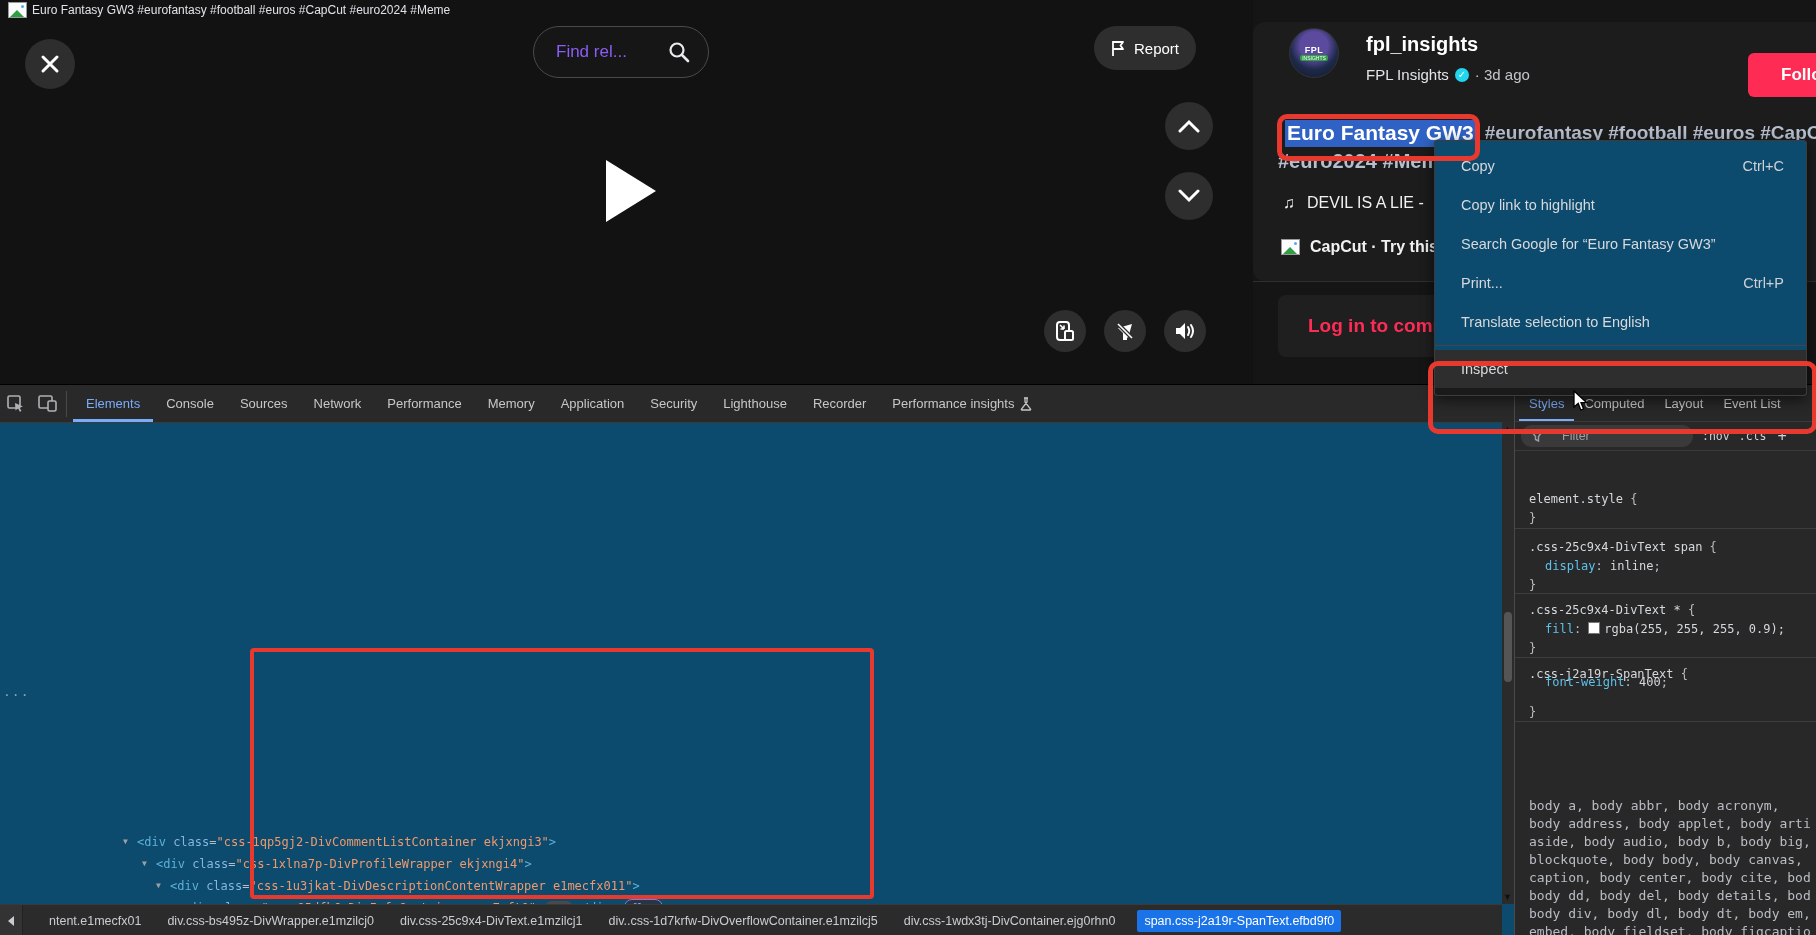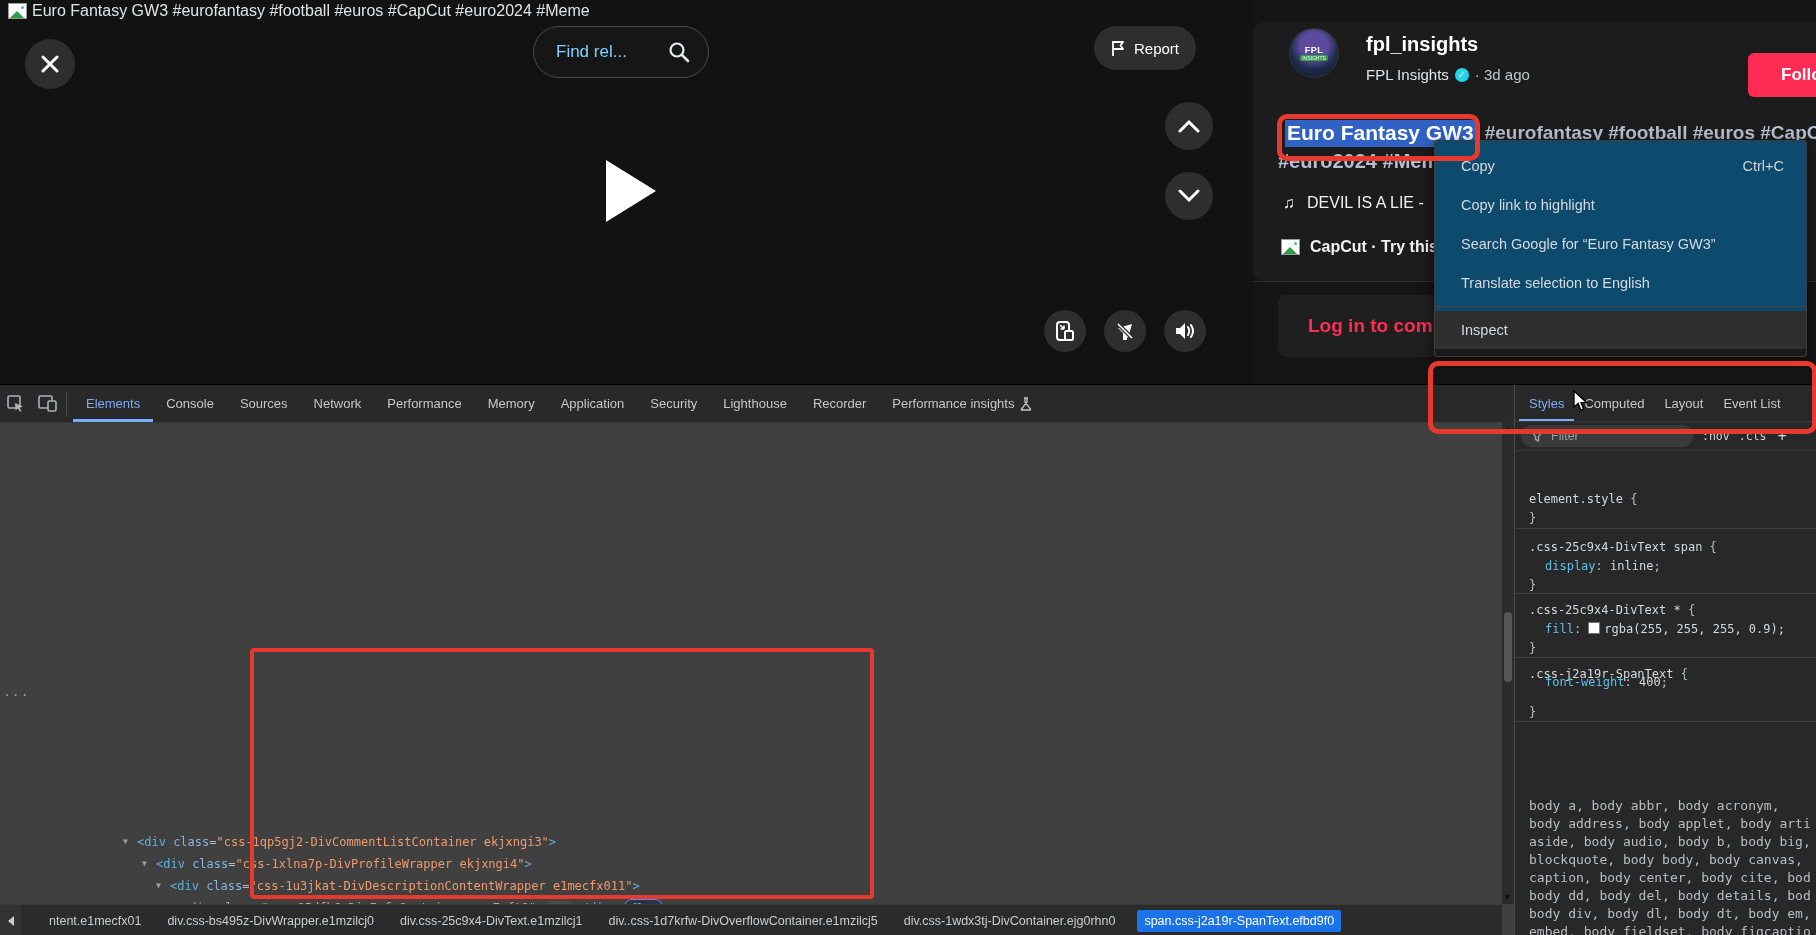--- a/index.html
+++ b/index.html
@@ -2,28 +2,28 @@
 <html><head>
 <meta charset="utf-8">
 <style>
   html,body{margin:0;padding:0;background:#000;}
   #stage{position:relative;width:1816px;height:935px;overflow:hidden;background:#0f0f0f;
          font-family:"Liberation Sans",sans-serif;}
   .abs{position:absolute;}
 
   
   #video-area{left:0;top:0;width:1253px;height:384px;background:#121212;}
-  #title-row{left:8px;top:2px;color:#dfe3e8;font-size:16px;white-space:nowrap;display:flex;align-items:center;gap:5px;}
+  #title-row{left:8px;top:2px;color:#dfe3e8;font-size:12px;white-space:nowrap;display:flex;align-items:center;gap:5px;}
   .imgico{width:17px;height:14px;background:#fdfdfd;border:1px solid #9a9a9a;position:relative;overflow:hidden;flex:0 0 auto;}
   .imgico:before{content:"";position:absolute;left:1px;bottom:0;border-left:7px solid transparent;border-right:7px solid transparent;border-bottom:7px solid #2f9e44;}
   .imgico:after{content:"";position:absolute;right:2px;top:2px;width:3px;height:3px;border-radius:50%;background:#4dabf7;}
   .circle-btn{border-radius:50%;background:#2e2e2e;display:flex;align-items:center;justify-content:center;}
   #close-btn{left:25px;top:39px;width:50px;height:50px;}
   #search-pill{left:533px;top:26px;width:176px;height:52px;border:1.5px solid #4a4a4a;border-radius:26px;background:#161616;display:flex;align-items:center;justify-content:space-between;padding:0 18px 0 22px;box-sizing:border-box;}
-  #search-pill .ph{color:#7dd3fc;font-size:17px;text-align:center;}
+  #search-pill .ph{color:#8b5cf6;font-size:17px;text-align:center;}
   #report-btn{left:1094px;top:26px;width:102px;height:44px;border-radius:22px;background:#2e2e2e;color:#fff;font-size:15px;display:flex;align-items:center;justify-content:center;gap:8px;}
   #play-tri{left:606px;top:160px;width:0;height:0;border-top:31px solid transparent;border-bottom:31px solid transparent;border-left:50px solid #fff;}
   #nav-up{left:1165px;top:102px;width:48px;height:48px;}
   #nav-down{left:1165px;top:172px;width:48px;height:48px;}
   .act{width:42px;height:42px;}
   #act-mini{left:1044px;top:310px;} #act-cast{left:1104px;top:310px;} #act-vol{left:1164px;top:310px;}
 
   
   #panel{left:1253px;top:0;width:563px;height:384px;background:#151515;}
   #desc-card{left:0;top:22px;width:563px;height:259px;background:#1c1c1c;border-radius:12px 0 0 12px;}
@@ -39,21 +39,21 @@
   #seltext{background:#2f62c4;color:#fff;font-weight:bold;font-size:21px;padding:1px 4px 2px 2px;}
   #tagrest{color:#b6bfcf;font-weight:bold;font-size:19px;margin-left:7px;}
   #tagline2{left:25px;top:150px;color:#b6bfcf;font-weight:bold;font-size:20px;white-space:nowrap;}
   #musicline{left:30px;top:194px;color:#f1f1f1;font-size:16px;display:flex;align-items:center;gap:12px;}
   #capline{left:28px;top:238px;color:#f1f1f1;font-weight:bold;font-size:16px;display:flex;align-items:center;gap:10px;}
   #panel-divider{left:0;top:281px;width:563px;height:1px;background:#2f2f2f;}
   #login-bar{left:25px;top:295px;width:515px;height:62px;background:#1f1f1f;border-radius:8px;display:flex;align-items:center;padding-left:30px;box-sizing:border-box;}
   #login-bar span{color:#fe2c55;font-weight:bold;font-size:19px;}
 
   
-  #devtools{left:0;top:384px;width:1816px;height:551px;background:#404040;border-top:1px solid #000;}
+  #devtools{left:0;top:384px;width:1816px;height:551px;background:#0c4a6e;border-top:1px solid #000;}
   #tabbar{left:0;top:0;width:1816px;height:37px;background:#292929;border-bottom:1px solid #3a3a3a;display:flex;align-items:center;color:#c7c7c7;font-size:13px;}
   #tabbar .ico{margin:0 7px;display:flex;align-items:center;}
   #tabbar .vsep{width:1px;height:26px;background:#4a4a4a;margin:0 6px 0 2px;}
   .dtab{padding:0 13px;height:37px;display:flex;align-items:center;gap:6px;box-sizing:border-box;white-space:nowrap;}
   .dtab.active{color:#7cacf8;border-bottom:3px solid #7cacf8;padding-top:3px;}
   
   #dom-pane{left:0;top:37px;width:1502px;height:482px;overflow:hidden;font-family:"DejaVu Sans Mono",monospace;font-size:12px;}
   .drow{position:absolute;height:20px;line-height:20px;white-space:pre;}
   .arr{position:absolute;color:#9aa0a6;font-size:8px;height:20px;line-height:20px;}
   .c-tag{color:#5db0d7;} .c-attr{color:#87b6dc;} .c-val{color:#ef9a6d;} .c-pun{color:#b9bec4;}
@@ -63,21 +63,21 @@
   
   #dom-scroll{left:1502px;top:37px;width:12px;height:482px;background:#2b2b2b;}
   #dom-scroll .thumb{position:absolute;left:2px;top:190px;width:8px;height:70px;background:#555;border-radius:4px;}
   #dom-scroll .sa{position:absolute;left:1px;color:#111;font-size:9px;}
   
   #side-pane{left:1514px;top:0;width:302px;height:551px;border-left:1px solid #4a4a4a;background:#282828;}
   #side-tabs{display:flex;align-items:center;height:36px;color:#c7c7c7;font-size:13px;border-bottom:1px solid #3a3a3a;padding-left:4px;white-space:nowrap;overflow:hidden;}
   .stab{padding:0 10px;height:36px;display:flex;align-items:center;box-sizing:border-box;}
   .stab.active{color:#7cacf8;border-bottom:2.5px solid #7cacf8;padding-top:2.5px;}
   #filter-row{position:absolute;left:0;top:37px;width:302px;height:29px;border-bottom:1px solid #3a3a3a;display:flex;align-items:center;gap:9px;padding:0 6px;box-sizing:border-box;}
-  #filter-pill{width:162px;height:22px;background:#3a3a3a;border-radius:12px;color:#9aa0a6;font-size:12.5px;display:flex;align-items:center;gap:8px;padding-left:10px;}
+  #filter-pill{width:162px;height:22px;background:#3a3a3a;border-radius:12px;color:#9aa0a6;font-size:12.5px;display:flex;align-items:center;gap:19px;padding-left:10px;}
   .tinycode{font-family:"DejaVu Sans Mono",monospace;font-size:11.5px;color:#d0d4d8;}
   #plus-btn{color:#d0d4d8;font-size:16px;margin-left:2px;}
   #rules{position:absolute;left:0;top:66px;width:302px;}
   .rline{position:absolute;left:14px;white-space:pre;font-family:"DejaVu Sans Mono",monospace;font-size:12px;height:19px;line-height:19px;}
   .r-sel{color:#d5d9dd;} .r-prop{color:#5fc0ea;} .r-val{color:#d5d9dd;} .r-b{color:#b9bec4;}
   .sw{display:inline-block;width:10px;height:10px;background:#fff;border:1px solid #777;margin:0 4px -1px 0;}
   .rsep{position:absolute;left:0;width:302px;height:1px;background:#3e3e3e;}
   .bodyline{position:absolute;left:14px;white-space:pre;font-family:"DejaVu Sans Mono",monospace;font-size:13px;color:#b9bec4;height:18px;line-height:18px;}
   
   #crumbbar{left:0;top:519px;width:1502px;height:32px;background:#2b2b2b;border-top:1px solid #3a3a3a;display:flex;align-items:center;font-size:12.5px;color:#c9cdd1;overflow:hidden;}
@@ -312,20 +312,24 @@
           <span>Copy</span>
           <span class="sc">Ctrl+C</span>
         </div>
         <div class="mi">
           <span>Copy link to highlight</span>
         </div>
         <div class="mi">
           <span>Search Google for “Euro Fantasy GW3”</span>
         </div>
         <div class="mi">
+          <span>Print...</span>
+          <span class="sc">Ctrl+P</span>
+        </div>
+        <div class="mi">
           <span>Translate selection to English</span>
         </div>
       </div>
     <div id="mi-sep"></div>
     <div id="mi-inspect">Inspect</div>
     <div id="menu-foot"></div>
   </div>
 
   <div class="redbox" id="redbox-selection" style="left:1277px;top:114px;width:193px;height:37px;"></div>
   <div class="redbox" id="redbox-inspect" style="left:1428px;top:361px;width:379px;height:63px;"></div>

